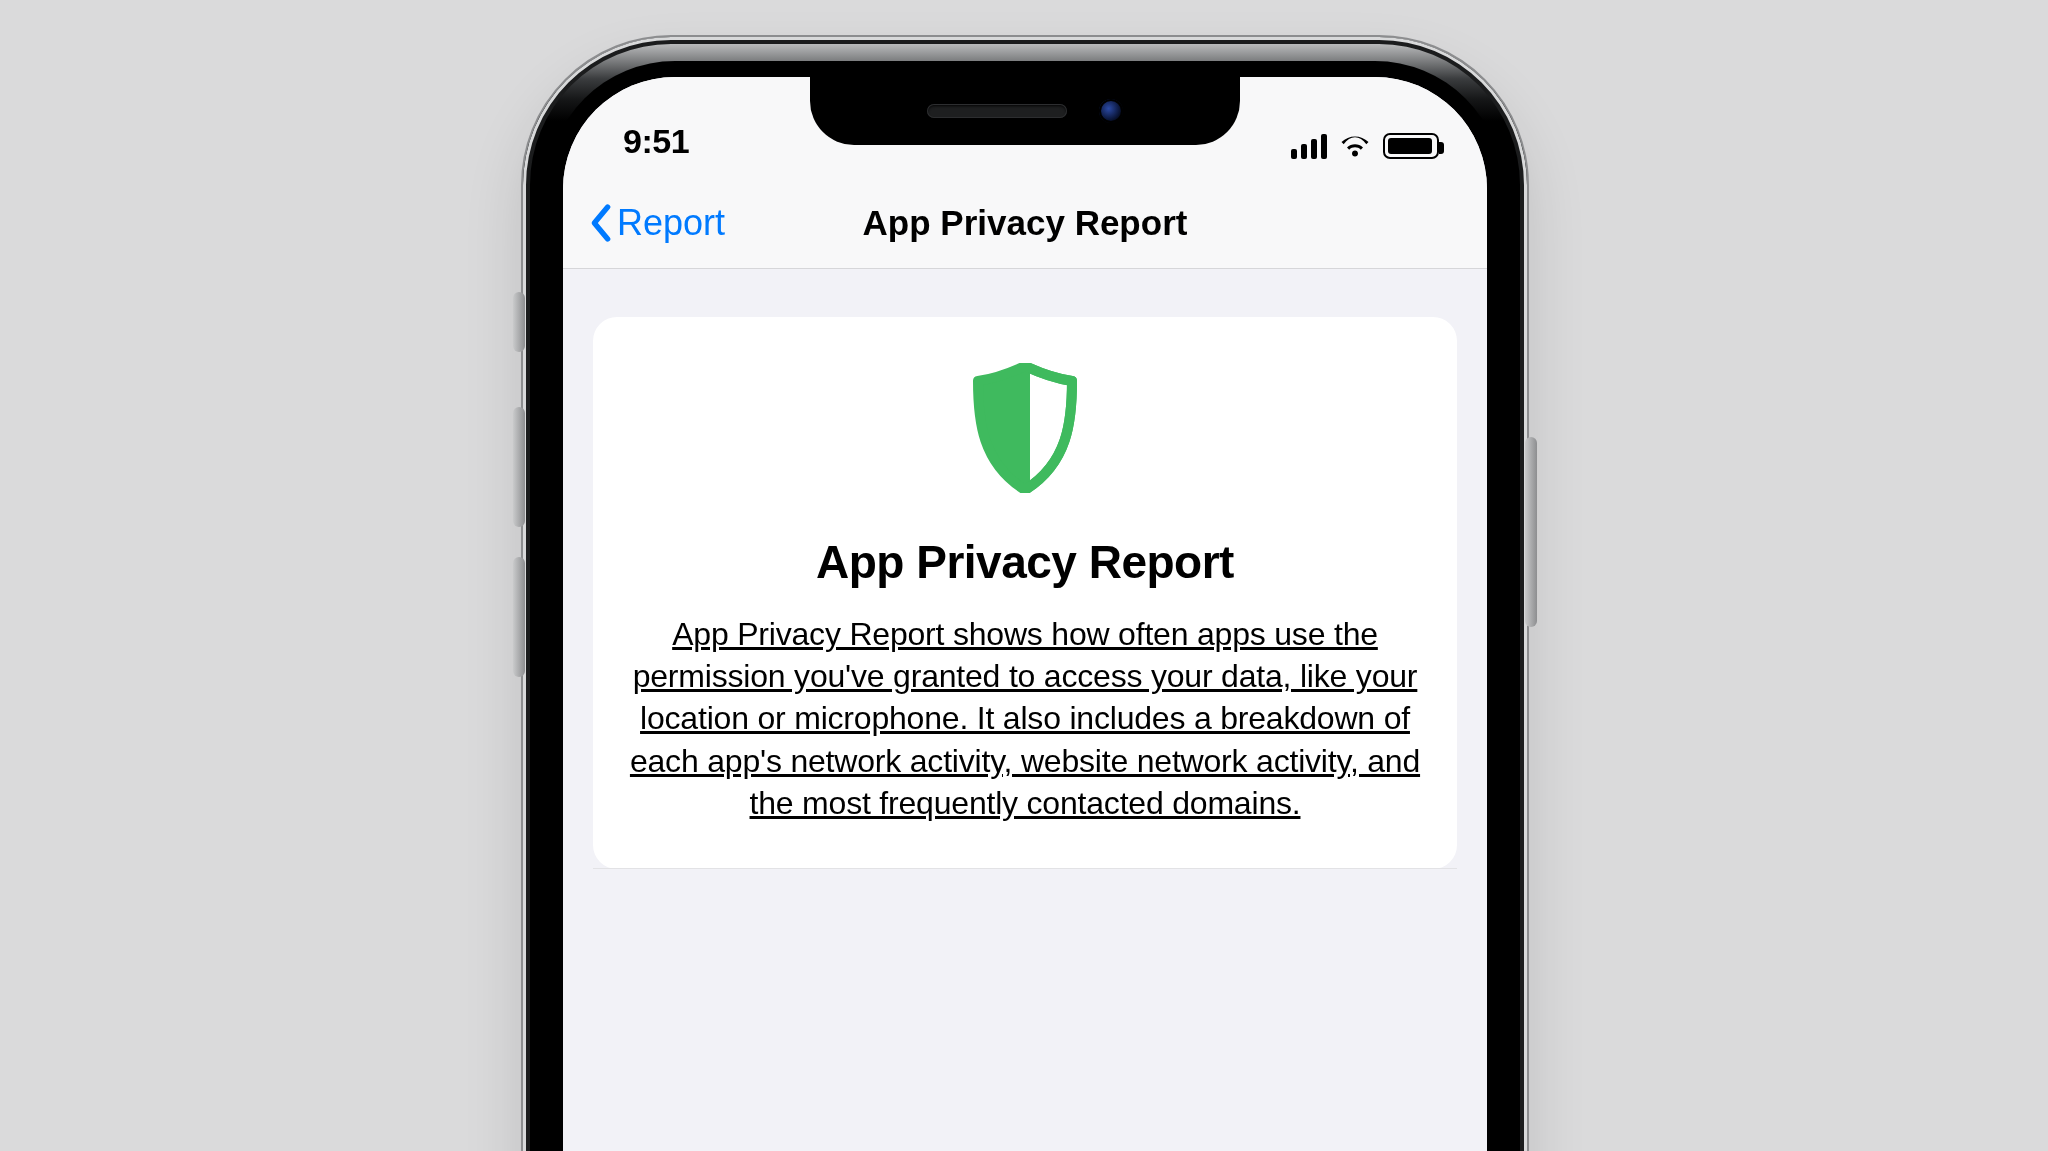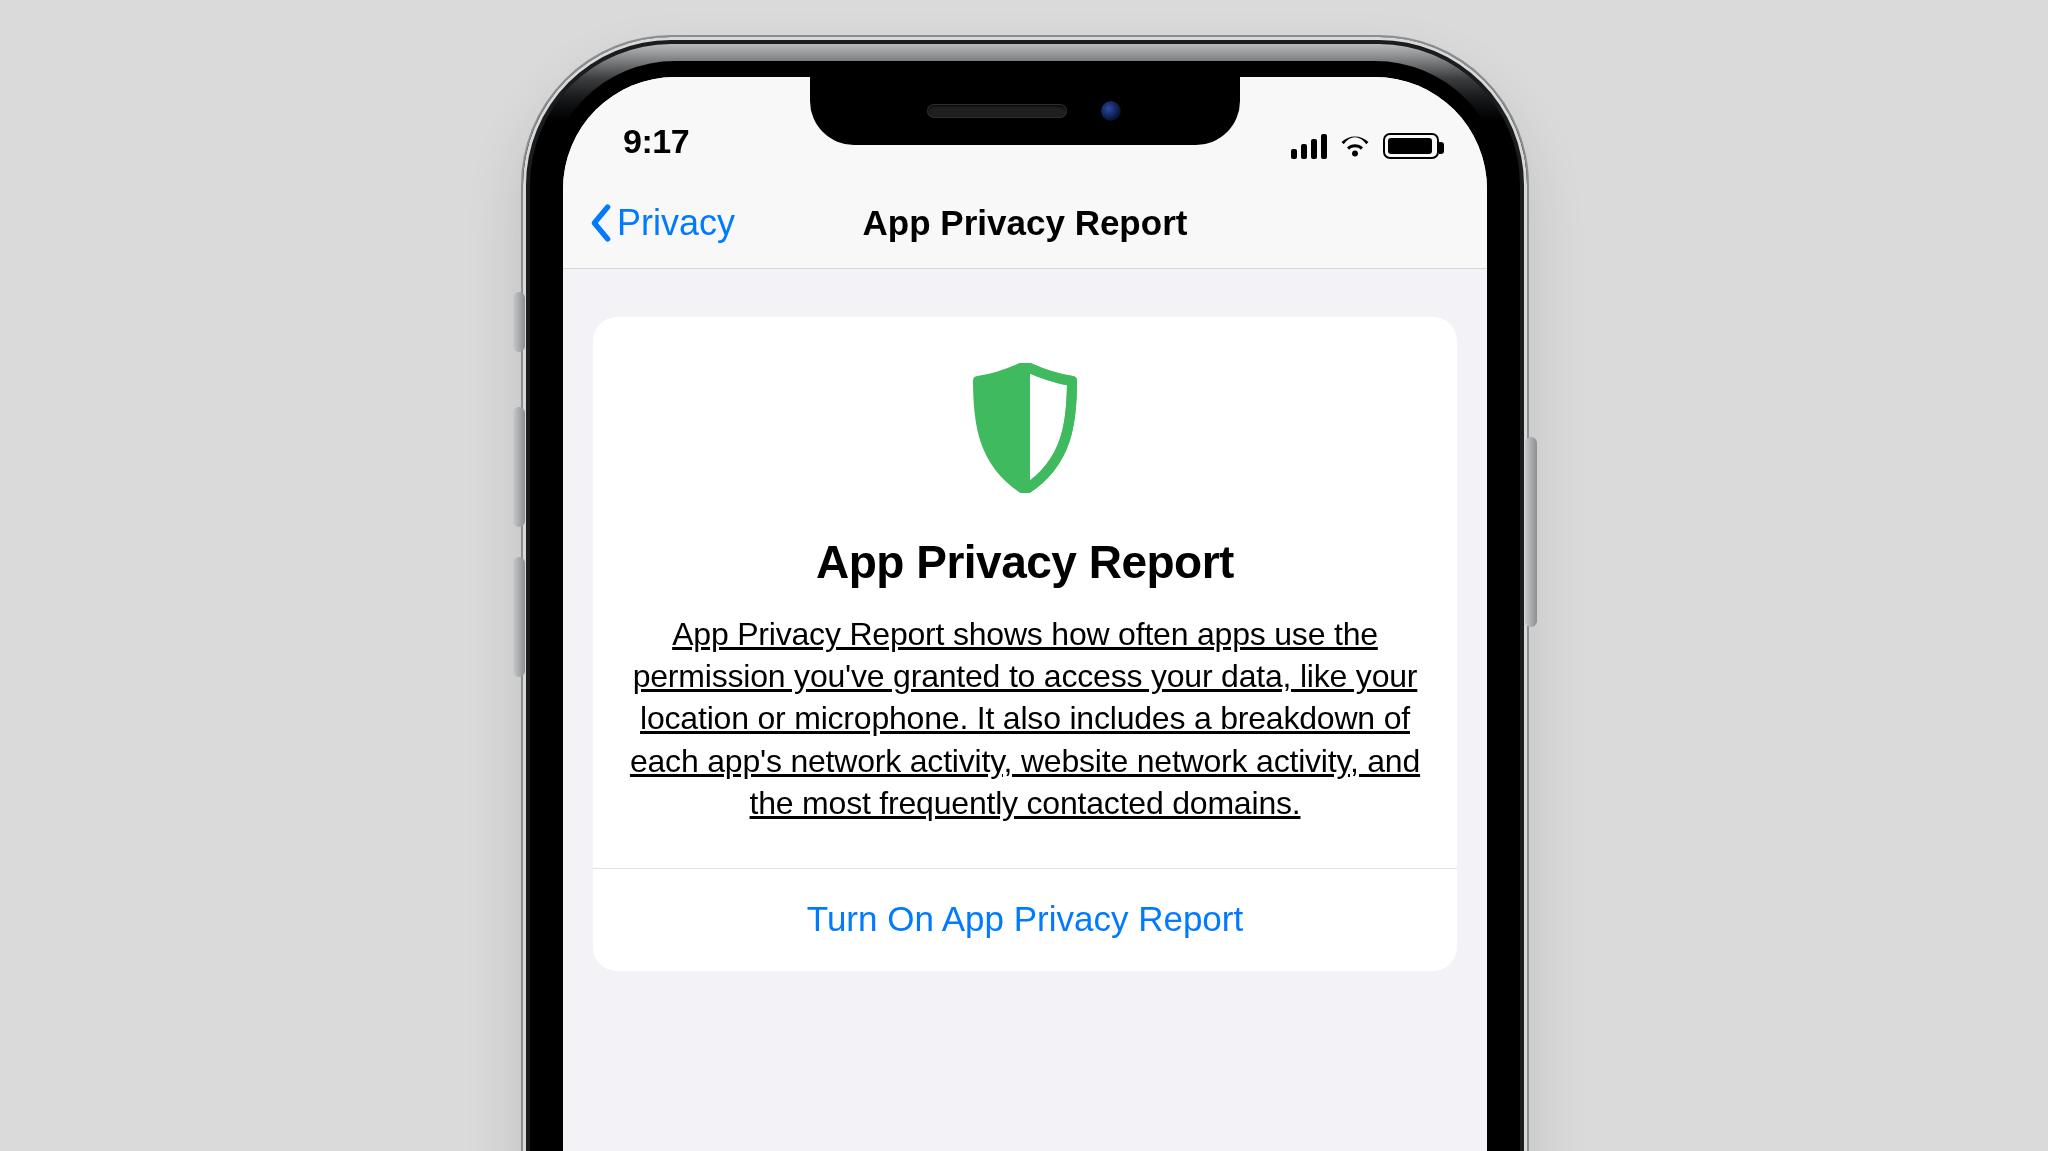--- a/index.html
+++ b/index.html
@@ -187,21 +187,21 @@
 <div class="phone">
   <div class="side-btn side-left-1"></div>
   <div class="side-btn side-left-2"></div>
   <div class="side-btn side-left-3"></div>
   <div class="side-btn side-right"></div>
 
   <div class="phone-inner">
     <div class="screen">
 
       <div class="status-bar">
-        <div class="status-time">9:17</div>
+        <div class="status-time">9:51</div>
         <div class="status-icons">
           <div class="cell-bars">
             <span></span>
               <span></span>
               <span></span>
               <span></span>
           </div>
           <svg class="wifi-icon" viewBox="0 0 32 24">
             <path d="M16 21.5c1.7 0 3-1.3 3-3 0-1.7-1.3-3-3-3s-3 1.3-3 3c0 1.7 1.3 3 3 3z M8 12.5c4.4-4.4 11.6-4.4 16 0l-2.2 2.2c-3.2-3.2-8.4-3.2-11.6 0L8 12.5z M2.5 7C10 -0.5 22 -0.5 29.5 7l-2.2 2.2C21-0.1 11-0.1 4.7 9.2L2.5 7z" fill="#000"></path>
           </svg>
@@ -209,39 +209,38 @@
               <i></i>
             </div>
         </div>
       </div>
 
       <div class="nav-header">
         <div class="back-btn">
           <svg class="back-chevron" viewBox="0 0 18 30">
             <polyline points="14,3 4,15 14,27" fill="none" stroke="#007aff" stroke-width="4" stroke-linecap="round" stroke-linejoin="round"></polyline>
           </svg>
-          <span>Privacy</span>
+          <span>Report</span>
         </div>
         <div class="nav-title">App Privacy Report</div>
       </div>
 
       <div class="content">
         <div class="card">
           <div class="shield-wrap">
             <svg class="shield" viewBox="0 0 110 130">
               <path d="M55 3 C40 10 22 16 8 18 C8 58 12 100 55 127 C98 100 102 58 102 18 C88 16 70 10 55 3 Z" fill="#3fba5e"></path>
               <path d="M55 3 C70 10 88 16 102 18 C102 58 98 100 55 127 Z" fill="#ffffff"></path>
               <path d="M55 3 C70 10 88 16 102 18 C102 58 98 100 55 127 Z" fill="none" stroke="#3fba5e" stroke-width="10" stroke-linejoin="round"></path>
               <path d="M55 3 C40 10 22 16 8 18 C8 58 12 100 55 127 C98 100 102 58 102 18 C88 16 70 10 55 3 Z" fill="none" stroke="#3fba5e" stroke-width="10" stroke-linejoin="round"></path>
             </svg>
           </div>
           <div class="card-title">App Privacy Report</div>
           <div class="card-desc">App Privacy Report shows how often apps use the permission you've granted to access your data, like your location or microphone. It also includes a breakdown of each app's network activity, website network activity, and the most frequently contacted domains.</div>
           <div class="card-sep"></div>
-          <div class="turn-on">Turn On App Privacy Report</div>
         </div>
       </div>
 
       <div class="notch">
         <div class="speaker"></div>
         <div class="cam"></div>
       </div>
 
     </div>
   </div>

